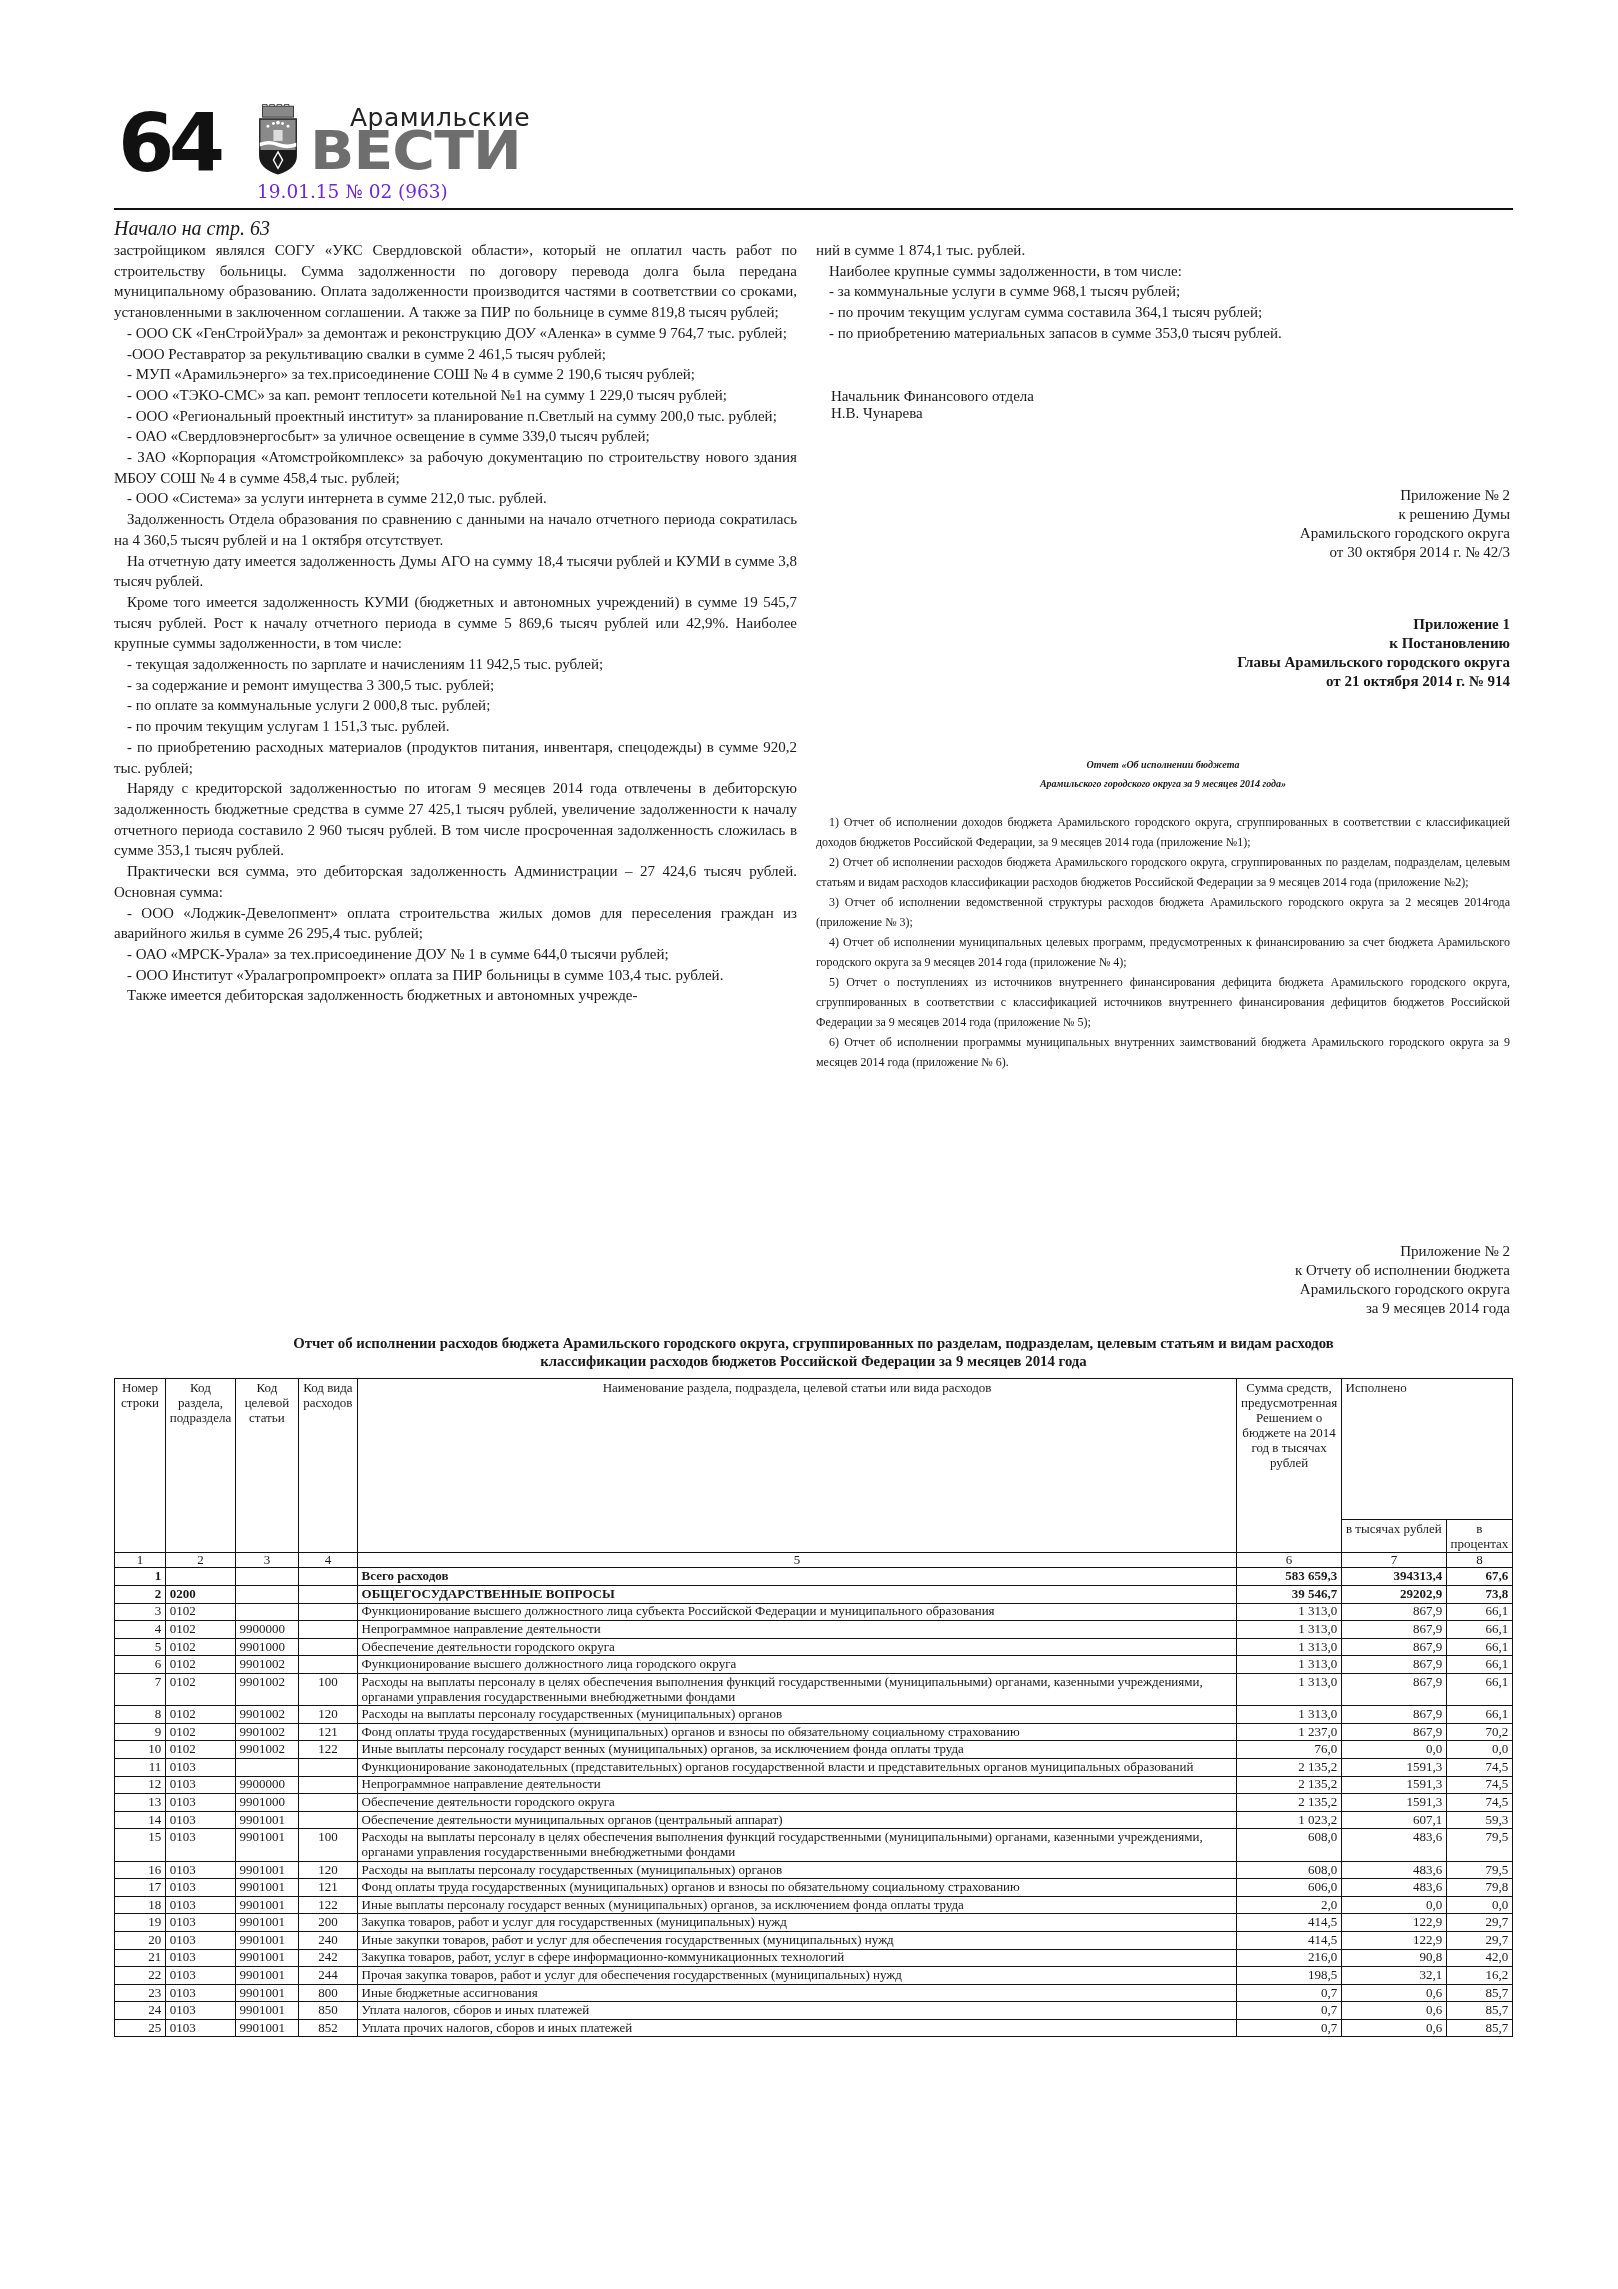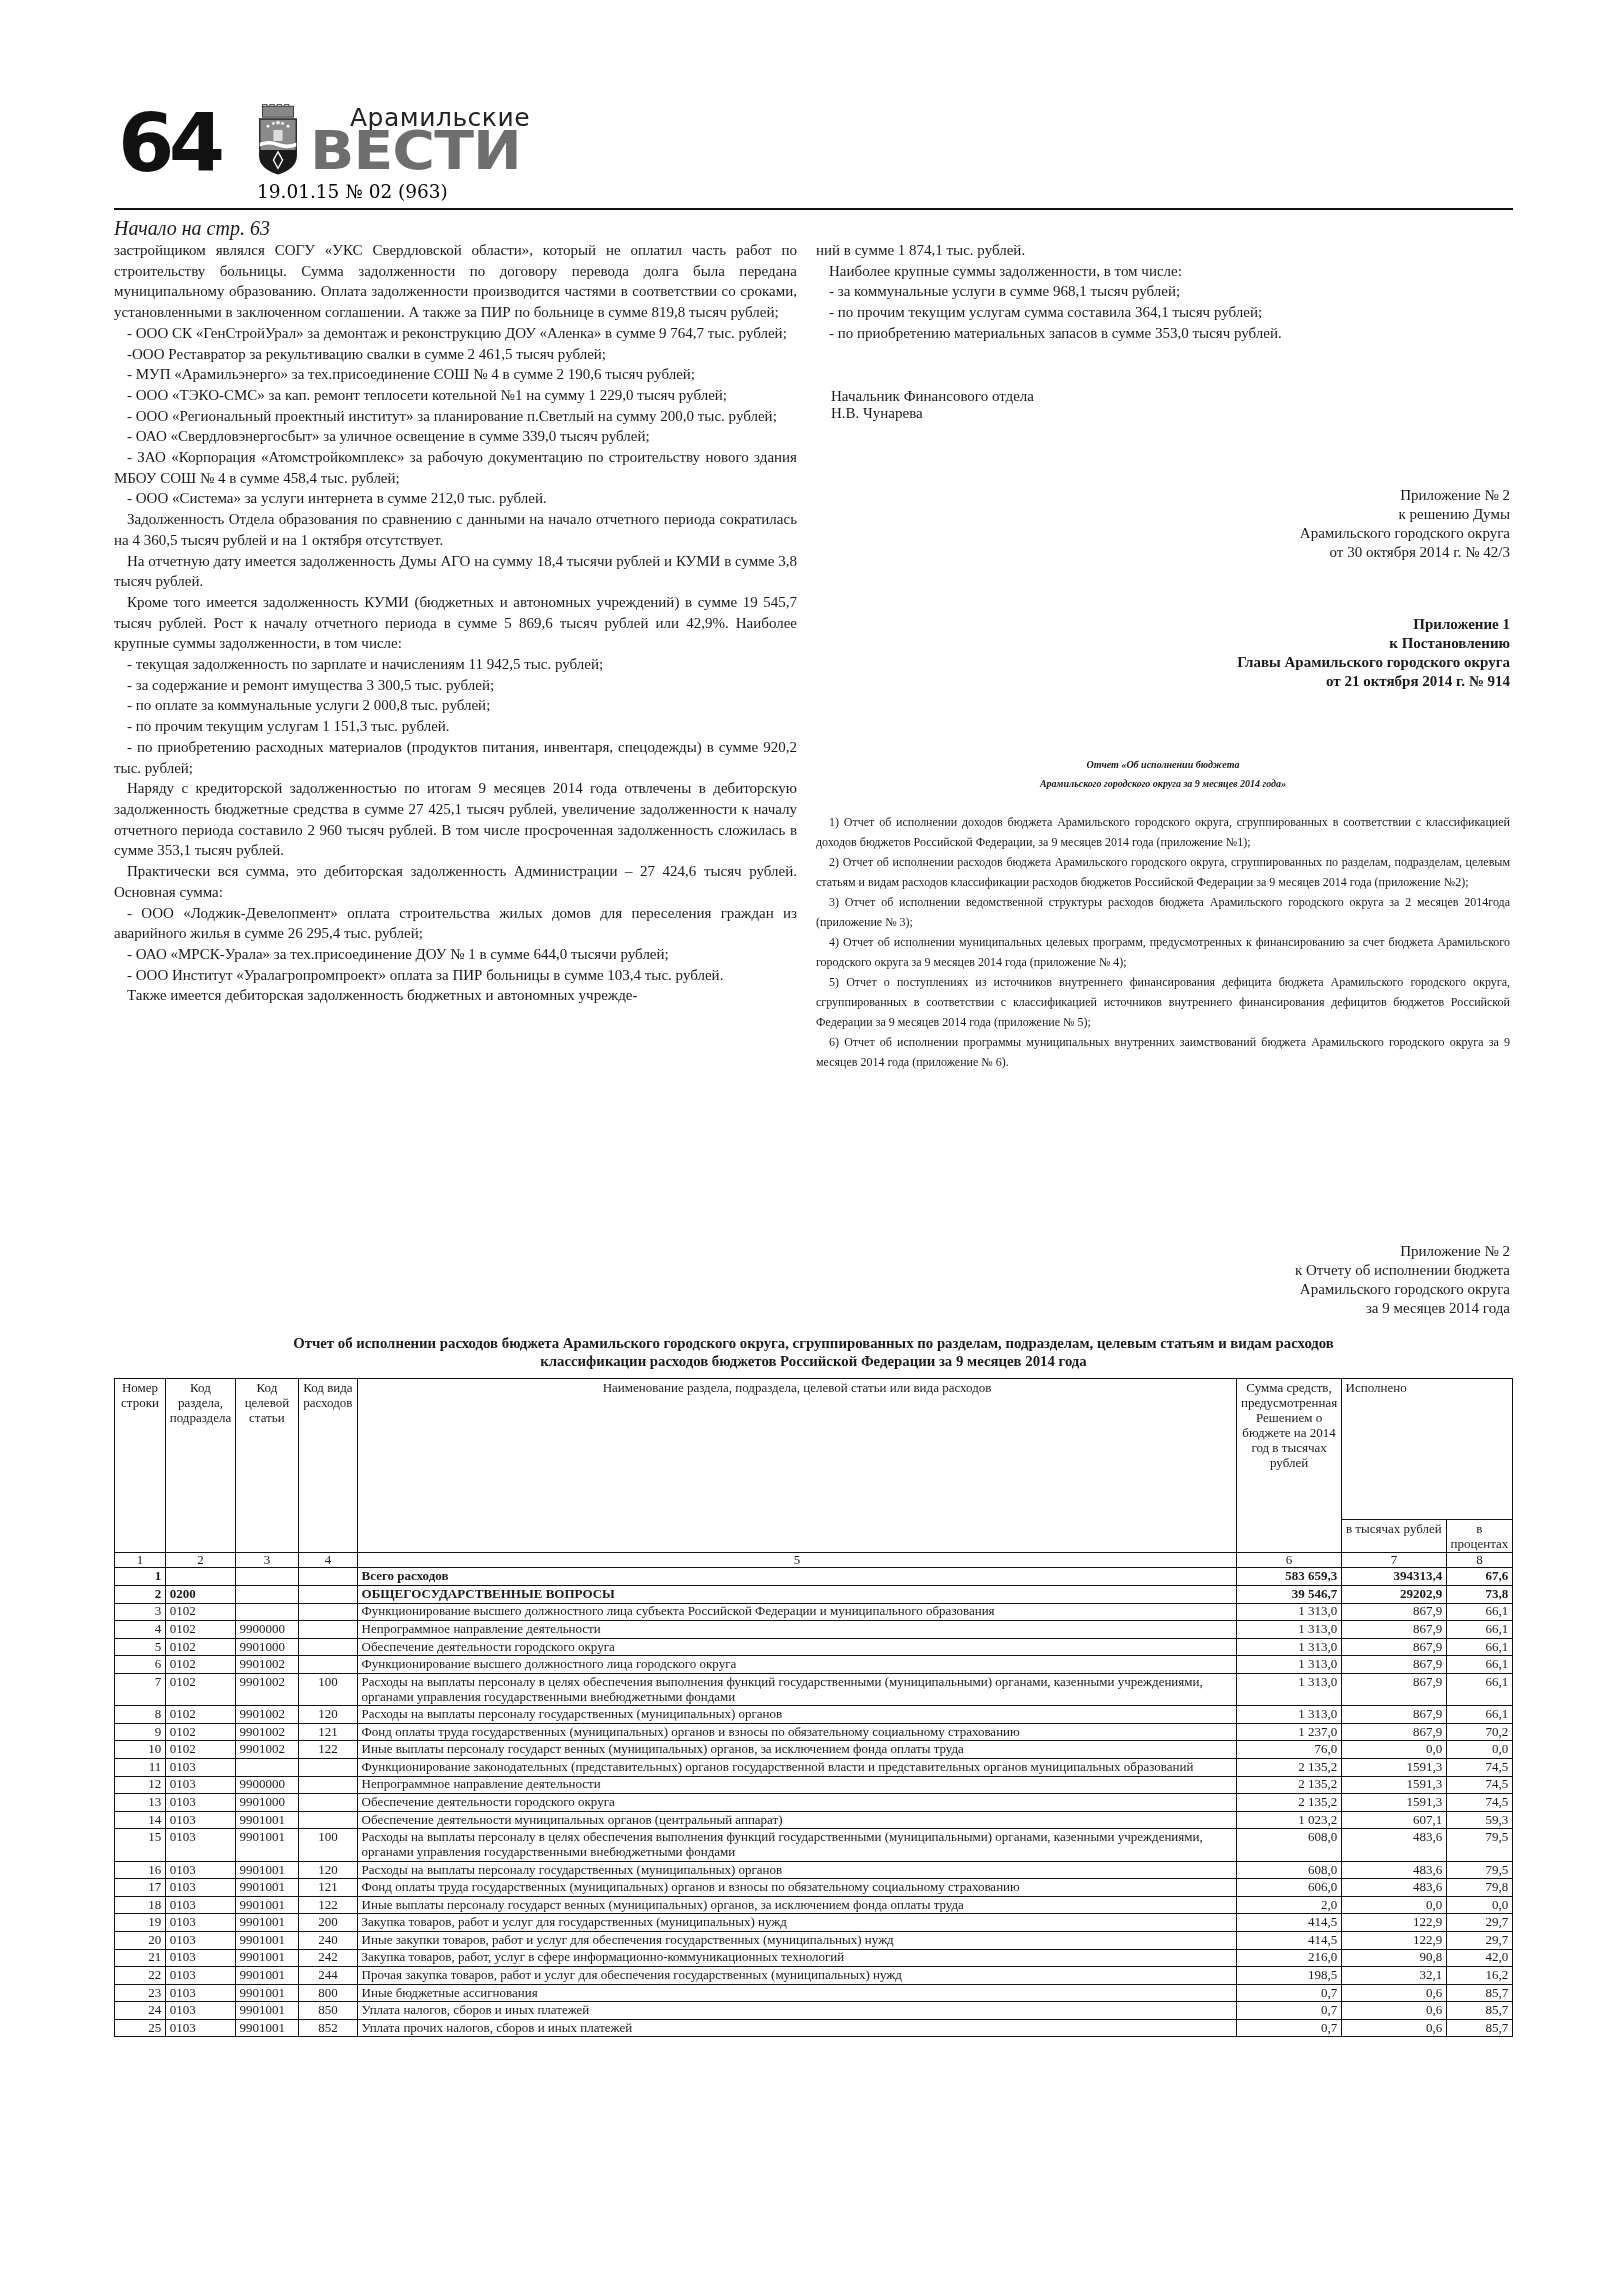--- a/index.html
+++ b/index.html
@@ -1,21 +1,21 @@
 <!DOCTYPE html>
 <html style="font-size:14.8px"><head>
 <meta charset="utf-8">
 <style>
   html, body { margin: 0; padding: 0; background: #ffffff; }
   body { width: 1619px; height: 2290px; position: relative; font-family: "Liberation Serif", "DejaVu Serif", serif; color: #1a1a1a; overflow: hidden; }
   .page-num { position: absolute; left: 118px; top: 103px; font-family: "DejaVu Sans", "Liberation Sans", sans-serif; font-weight: bold; font-size: 81px; letter-spacing: -5.5px; line-height: 1; color: #111; }
   .crest { position: absolute; left: 257px; top: 104px; width: 42px; height: 72px; }
   .brand-top { position: absolute; left: 314px; top: 103px; font-family: "DejaVu Sans", "Liberation Sans", sans-serif; font-size: 25px; color: #222; letter-spacing: 0.5px; margin-left: 36px; }
   .brand-main { position: absolute; left: 310px; top: 124px; font-family: "DejaVu Sans", "Liberation Sans", sans-serif; font-weight: bold; font-size: 54px; color: #6e6e6e; letter-spacing: -0.9px; line-height: 1; transform: scaleX(1.08); transform-origin: left; }
-  .issue { position: absolute; left: 257px; top: 181px; font-family: "DejaVu Serif", serif; font-size: 18.5px; color: #000000; }
+  .issue { position: absolute; left: 257px; top: 181px; font-family: "DejaVu Serif", serif; font-size: 18.5px; color: #6d28d9; }
   .header-rule { position: absolute; left: 114px; top: 208px; width: 1399px; height: 1.8px; background: #111; }
   .cont { position: absolute; left: 114px; top: 217px; font-style: italic; font-size: 20px; }
 
   .col { position: absolute; font-size: 15px; line-height: 20.7px; text-align: justify; }
   .col p { margin: 0; }
   .col .ind { text-indent: 13px; }
   .left-col { left: 114px; top: 240px; width: 683px; }
   .right-col { left: 816px; top: 240px; width: 694px; }
 
   .sign { position: absolute; left: 831px; top: 388px; width: 679px; font-size: 15px; display: flex; justify-content: space-between; flex-direction: column; }

